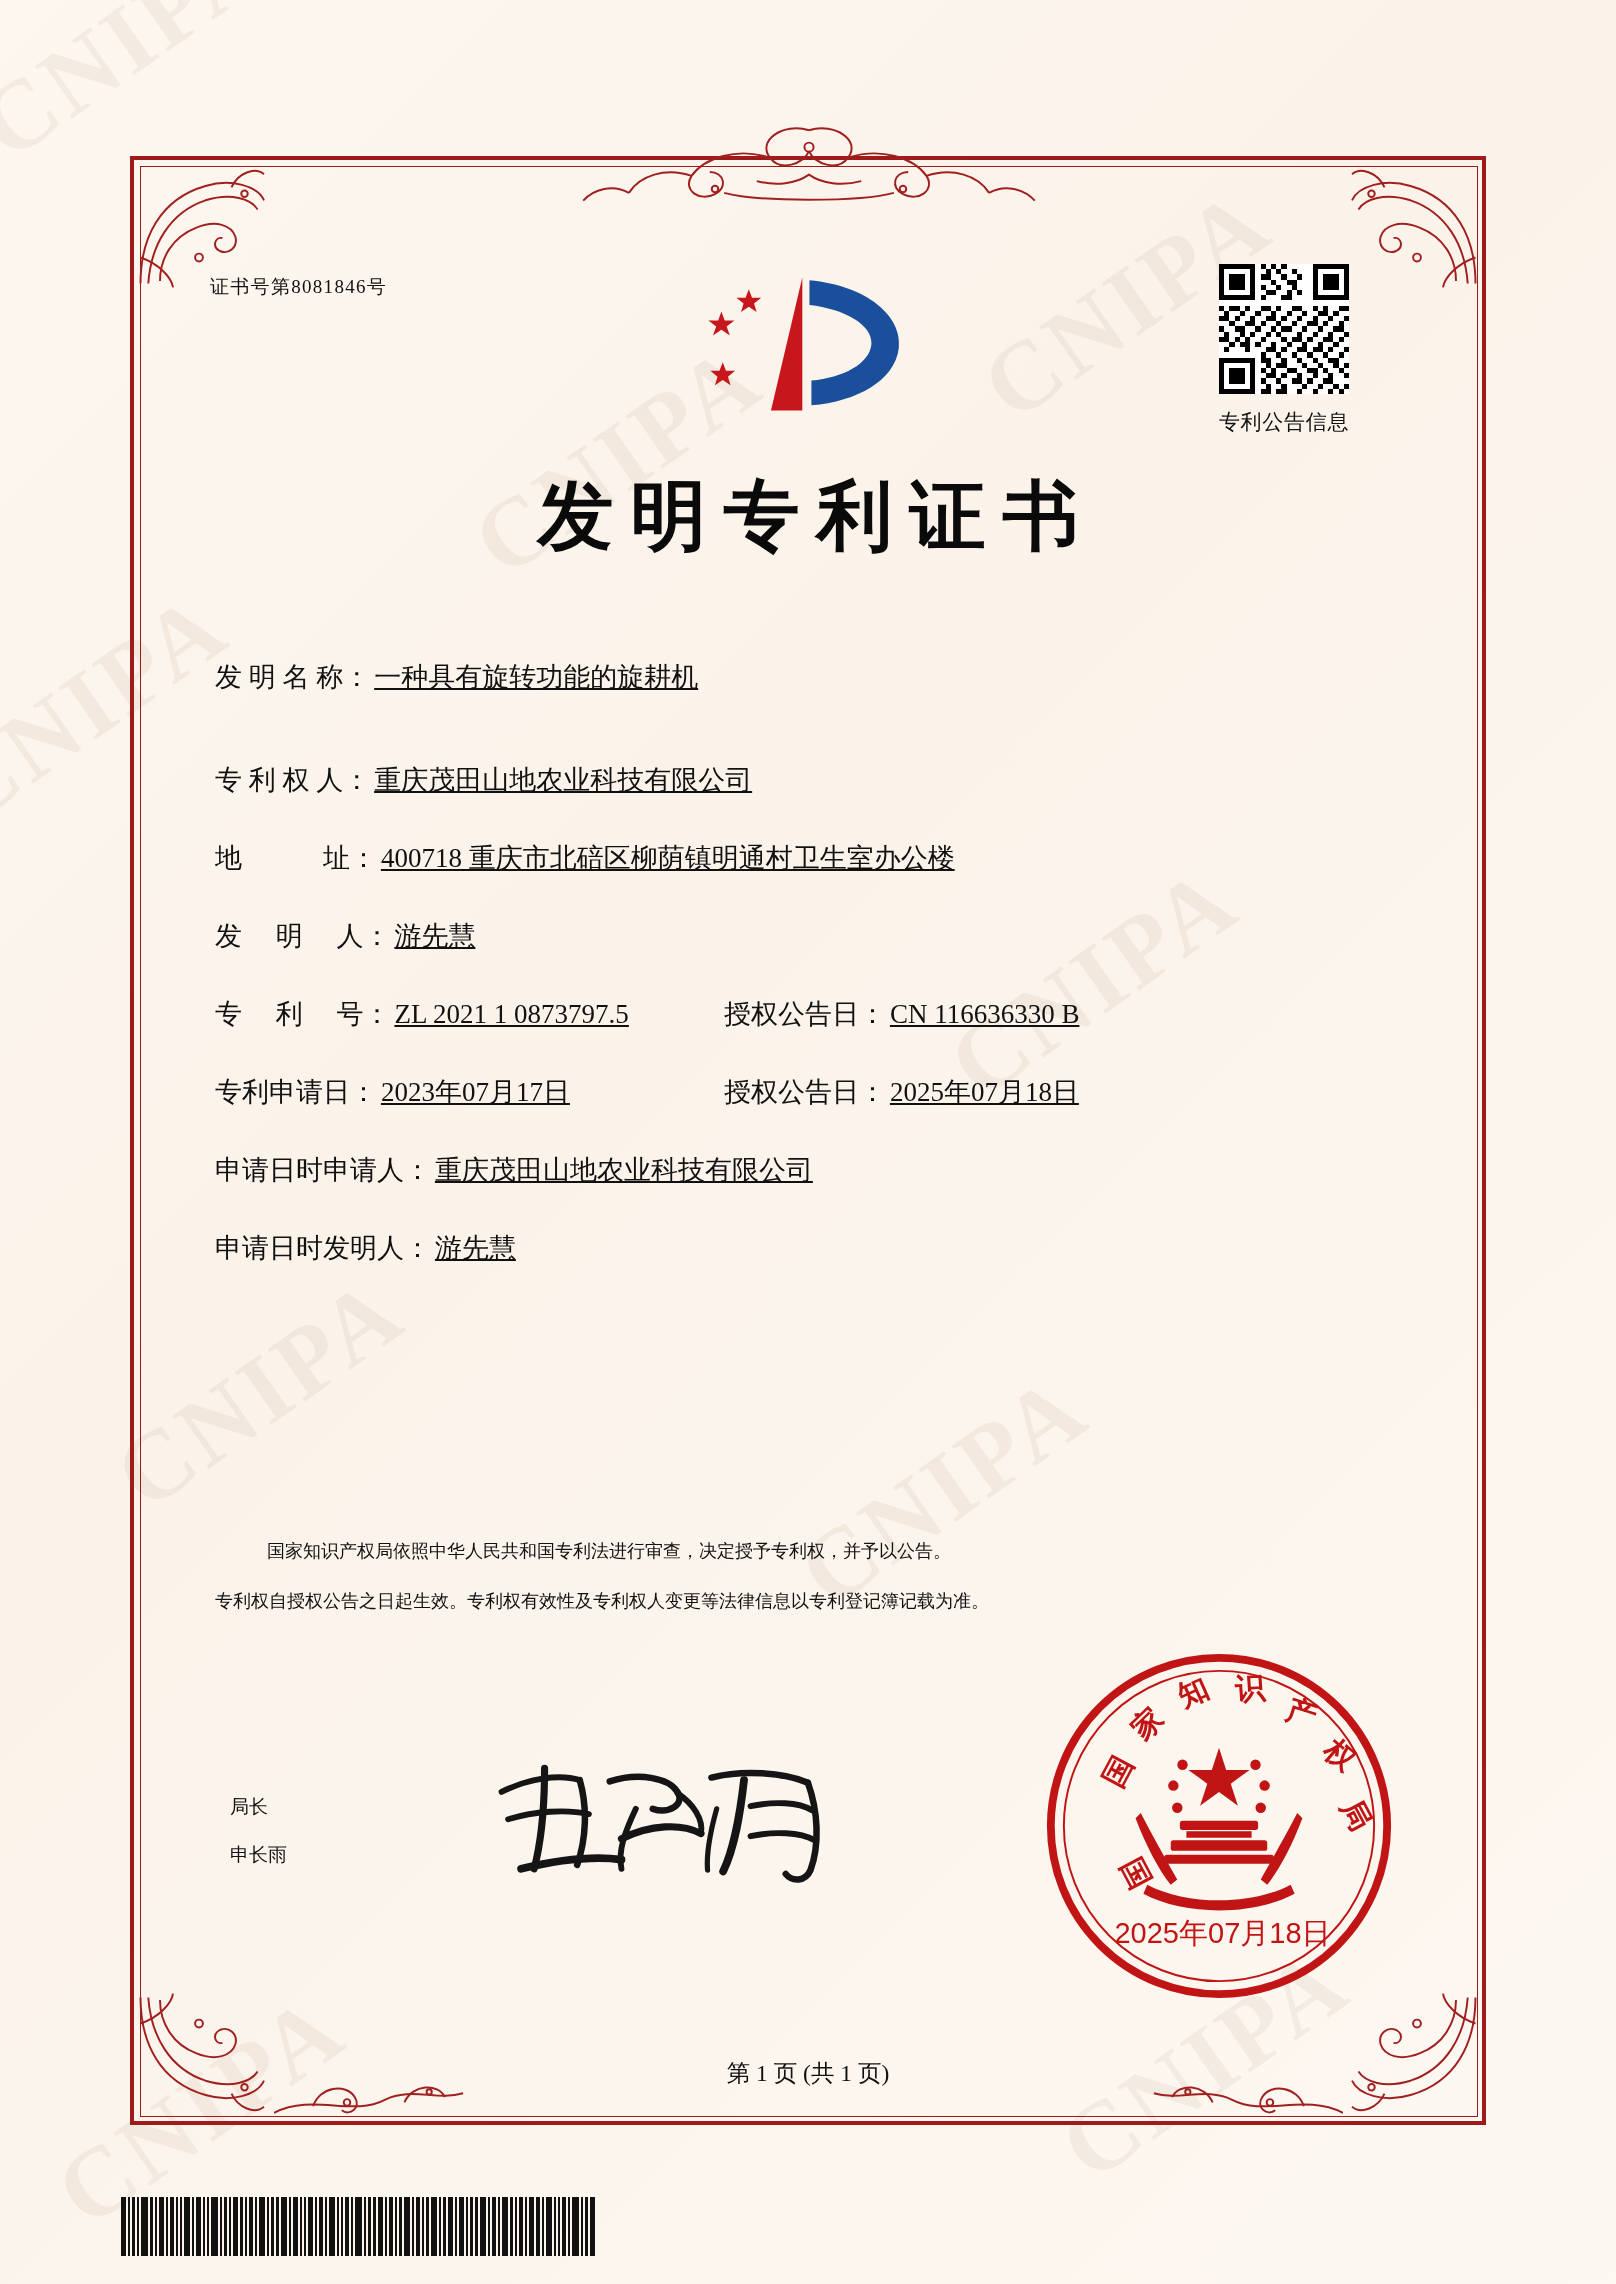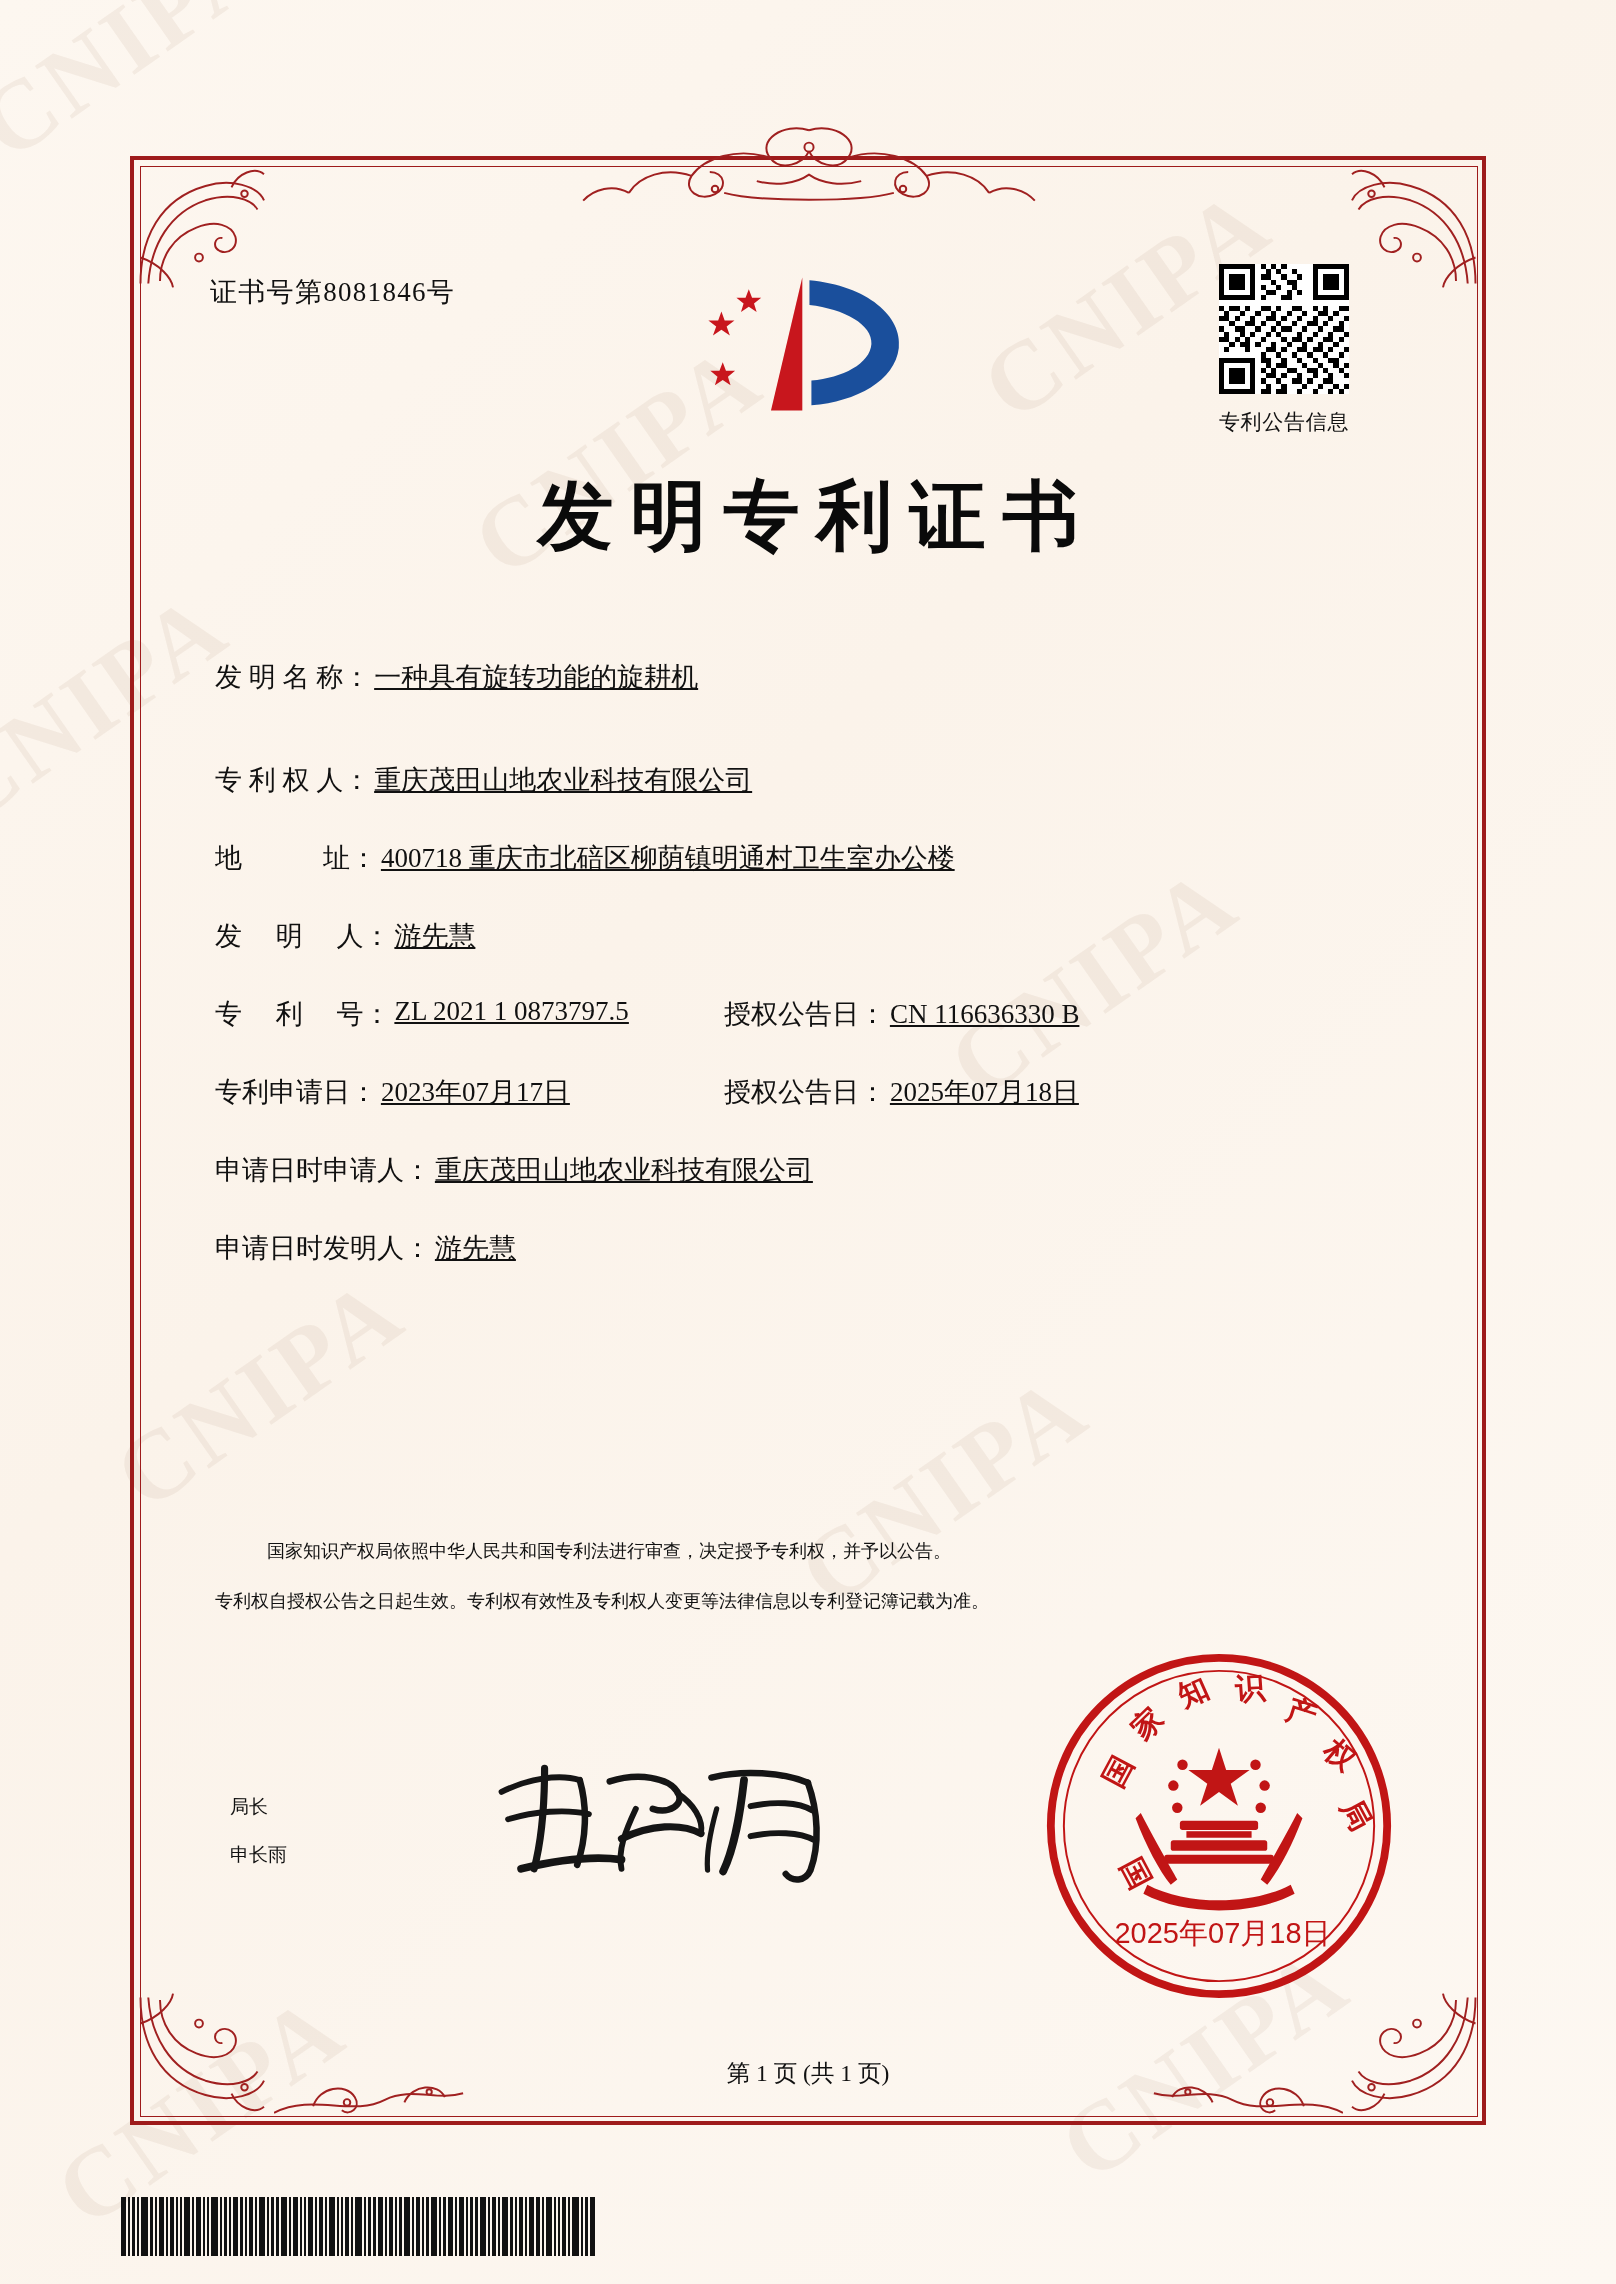--- a/index.html
+++ b/index.html
@@ -94,21 +94,21 @@
     height: 72px;
     color: #a02020;
     transform: scaleX(-1);
   }
 
   
   .cert-no {
     position: absolute;
     left: 210px;
     top: 274px;
-    font-size: 27px;
+    font-size: 19px;
     color: #111;
     letter-spacing: 1.3px;
   }
   .logo {
     position: absolute;
     left: 703px;
     top: 271px;
     width: 209px;
     height: 150px;
   }
@@ -169,21 +169,21 @@
   .fvalue {
     flex: 0 0 auto;
     margin-left: 3.9px;
     white-space: nowrap;
     text-decoration: underline;
   }
   .frow.two-col { margin-bottom: 42px; }
   .col-left {
     width: 509px;
     display: flex;
-    align-items: flex-start;
+    align-items: center;
   }
   .col-right {
     display: flex;
     align-items: baseline;
   }
   .sep-gap { height: 25px; }
 
   
   .statement {
     position: absolute;

